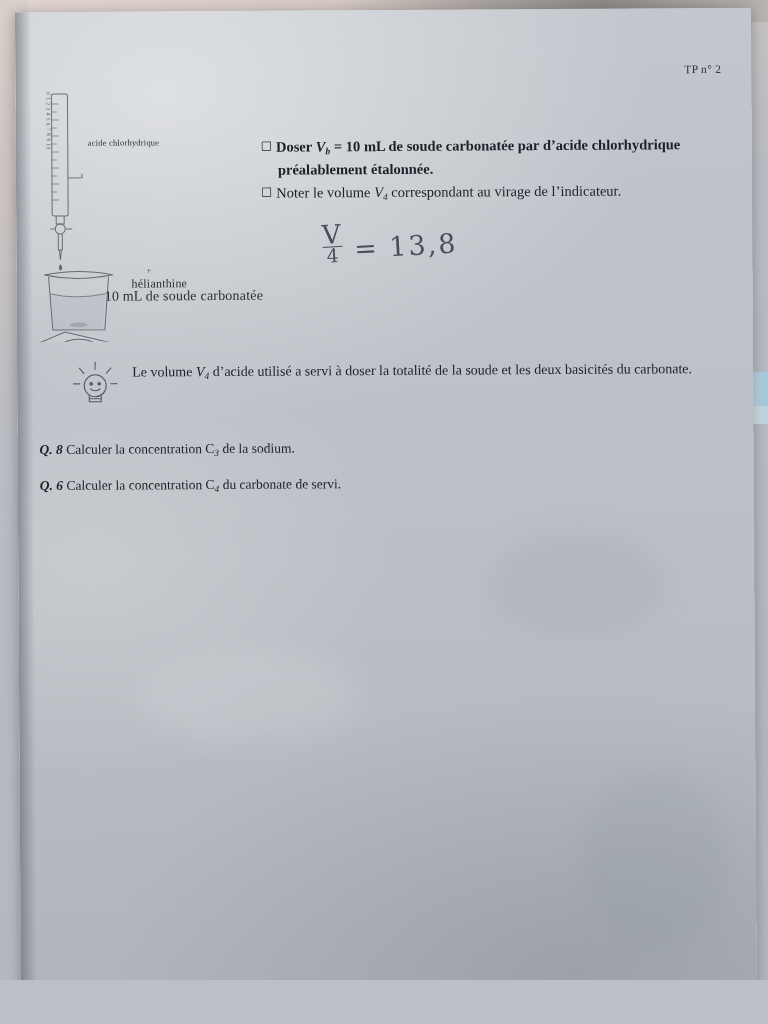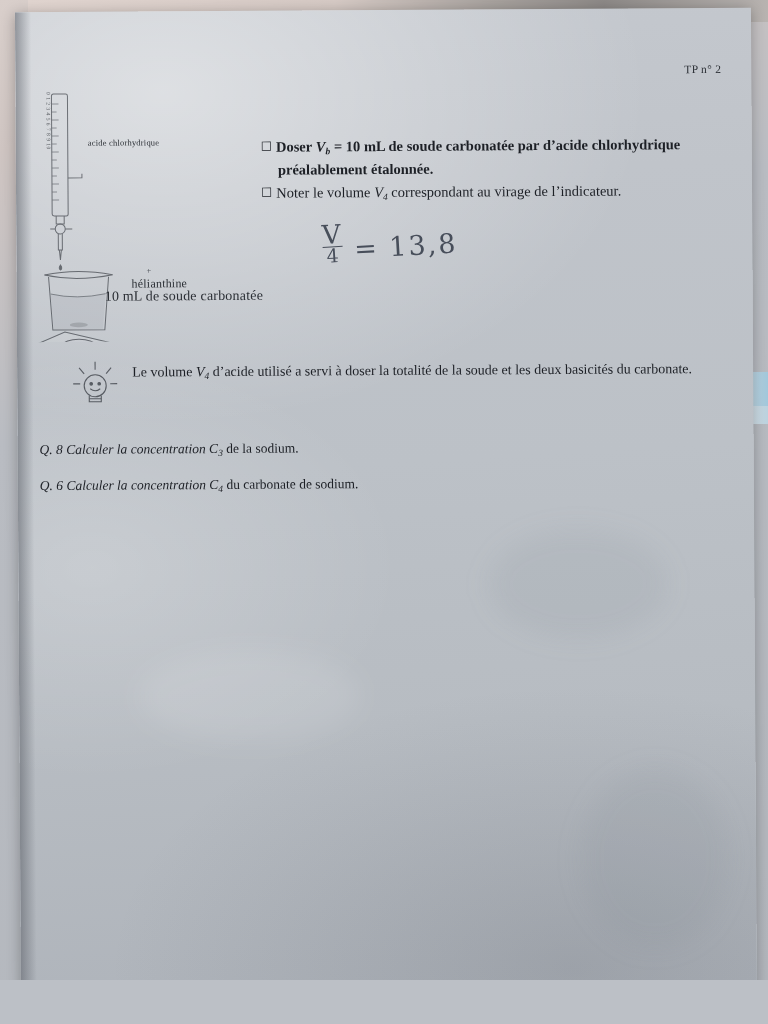--- a/index.html
+++ b/index.html
@@ -169,22 +169,22 @@
   .tip b { font-weight: 400; }
 
   .question {
     position: absolute;
     font-size: 13.5px;
     color: #1d2026;
     left: 22px;
   }
   .q8 { top: 430px; }
   .q9 { top: 466px; }
-  .qlbl { font-style: italic; font-weight: 400; }
-  .qtxt { font-style: italic; }
+  .qlbl { font-style: italic; font-weight: 700; }
+  .qtxt { }
 
   .pagenum {
     position: absolute;
     left: 0; right: 0;
     top: 1001px;
     text-align: center;
     font-size: 12px;
     color: #2b3036;
   }
 
@@ -333,19 +333,19 @@
       <span>d’acide utilisé a servi à doser la totalité de la soude et les deux basicités du carbonate.</span>
     </div>
 
     <div class="question q8">
       <span class="qlbl">Q. 8</span>
       <span class="qtxt">Calculer la concentration </span><span class="qtxt">C</span><span class="sub">3</span><span> de la sodium.</span>
     </div>
 
     <div class="question q9">
       <span class="qlbl">Q. 6</span>
-      <span class="qtxt">Calculer la concentration </span><span class="qtxt">C</span><span class="sub">4</span><span> du carbonate de sodium.</span>
+      <span class="qtxt">Calculer la concentration </span><span class="qtxt">C</span><span class="sub">4</span><span> du carbonate de servi.</span>
     </div>
 
     <div class="pagenum">- 29 -</div>
 
   </div>
 </div>
 
 </body></html>

